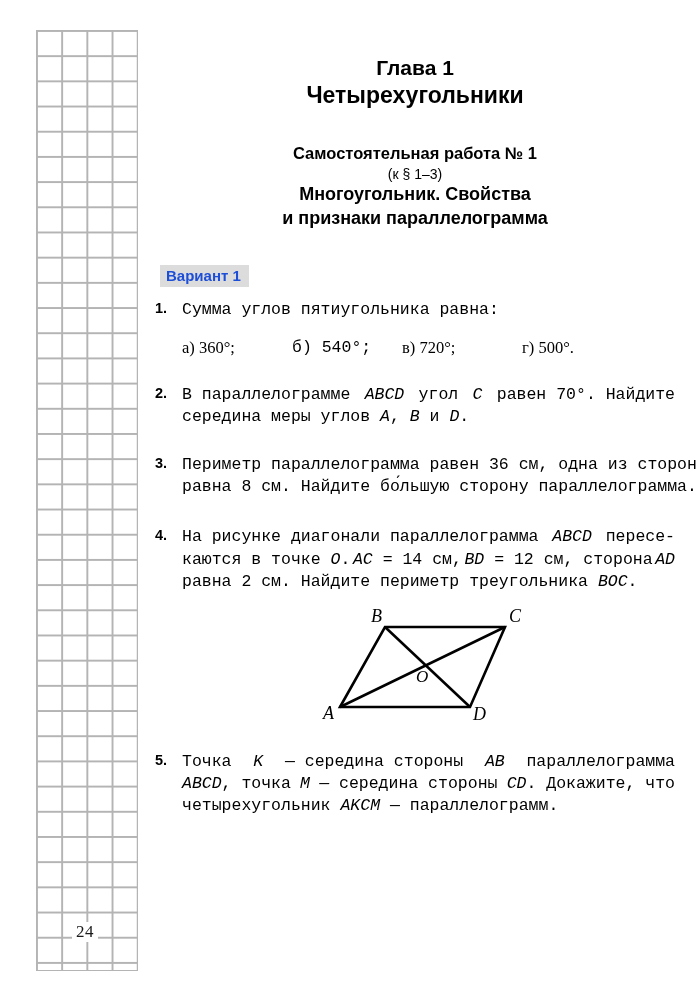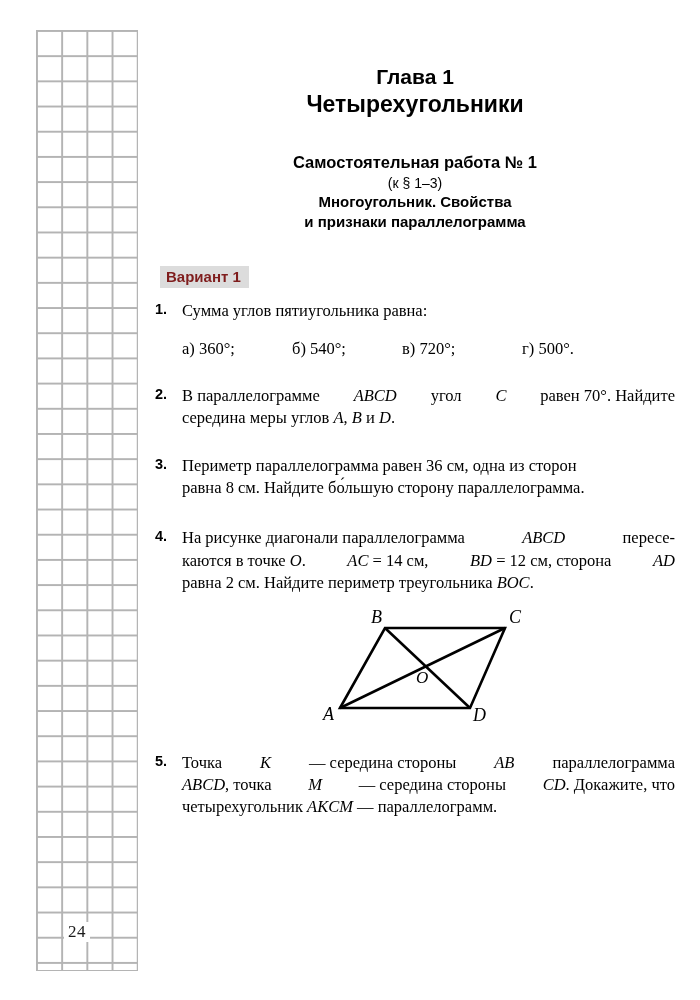--- a/index.html
+++ b/index.html
@@ -28,35 +28,35 @@
       linear-gradient(to bottom, #b4b4b4 1.6px, transparent 1.6px);
     background-size: 25.2px 25.2px;
     background-position: 0 0, 0 0;
     border-right: 1.6px solid #b4b4b4;
     border-bottom: 1.6px solid #b4b4b4;
   }
 
   
   #page-number {
     position: absolute;
-    left: 64px;
+    left: 72px;
     top: 922px;
     font-family: "Liberation Serif", serif;
     font-size: 17px;
     color: #1a1a1a;
     background: #ffffff;
     padding: 0 4px;
     letter-spacing: 0.5px;
   }
 
   
   #content {
     position: absolute;
     left: 155px;
-    top: 12px;
+    top: 3px;
     width: 520px;
   }
 
   .heading-block {
     text-align: center;
     font-family: "Liberation Sans", sans-serif;
     font-weight: bold;
   }
   #chapter-number {
     font-size: 21px;
@@ -72,55 +72,55 @@
     margin-top: 33px;
     line-height: 1.32;
   }
   #work-reference {
     font-size: 14px;
     font-weight: normal;
     font-family: "Liberation Sans", sans-serif;
     line-height: 1.32;
   }
   #work-topic-1, #work-topic-2 {
-    font-size: 15px;
+    font-size: 18px;
     line-height: 1.32;
   }
 
   
   #variant-badge {
     display: inline-block;
     margin-top: 34px;
     margin-left: 5px;
     padding: 2px 8px 3px 6px;
     background: #dcdcdc;
     font-family: "Liberation Sans", sans-serif;
     font-weight: bold;
     font-size: 15px;
-    color: #7f1d1d;
+    color: #1d4ed8;
   }
 
   
   .question {
     position: relative;
     padding-left: 27px;
     font-family: "Liberation Serif", serif;
     font-size: 16.5px;
     line-height: 1.34;
     text-align: justify;
   }
   .q-number {
     position: absolute;
     left: 0;
     top: 0;
     font-family: "Liberation Sans", sans-serif;
     font-weight: bold;
     font-size: 14.5px;
   }
-  .q-line { display: block; white-space: nowrap; }
+  .q-line { display: block; white-space: nowrap; font-family: Liberation Mono, monospace; }
   .q-line.justify {
     display: flex;
     justify-content: space-between;
     white-space: normal;
   }
   .q-line.last { display: block; }
   i { font-style: italic; }
 
   #q1 { margin-top: 12px; }
   #q2 { margin-top: 25px; }
@@ -128,21 +128,21 @@
   #q4 { margin-top: 28px; }
   #q5 { margin-top: 26px; }
 
   
   #q1-options {
     display: flex;
     margin-top: 16px;
   }
   #q1-options .opt { white-space: nowrap; }
   #opt-a { width: 110px; }
-  #opt-b { width: 110px; }
+  #opt-b { width: 110px; font-family: Liberation Mono, monospace; }
   #opt-v { width: 120px; }
 
   
   #figure-parallelogram {
     position: relative;
     width: 520px;
     height: 120px;
     margin-top: 12px;
   }
   #figure-parallelogram svg { display: block; }

